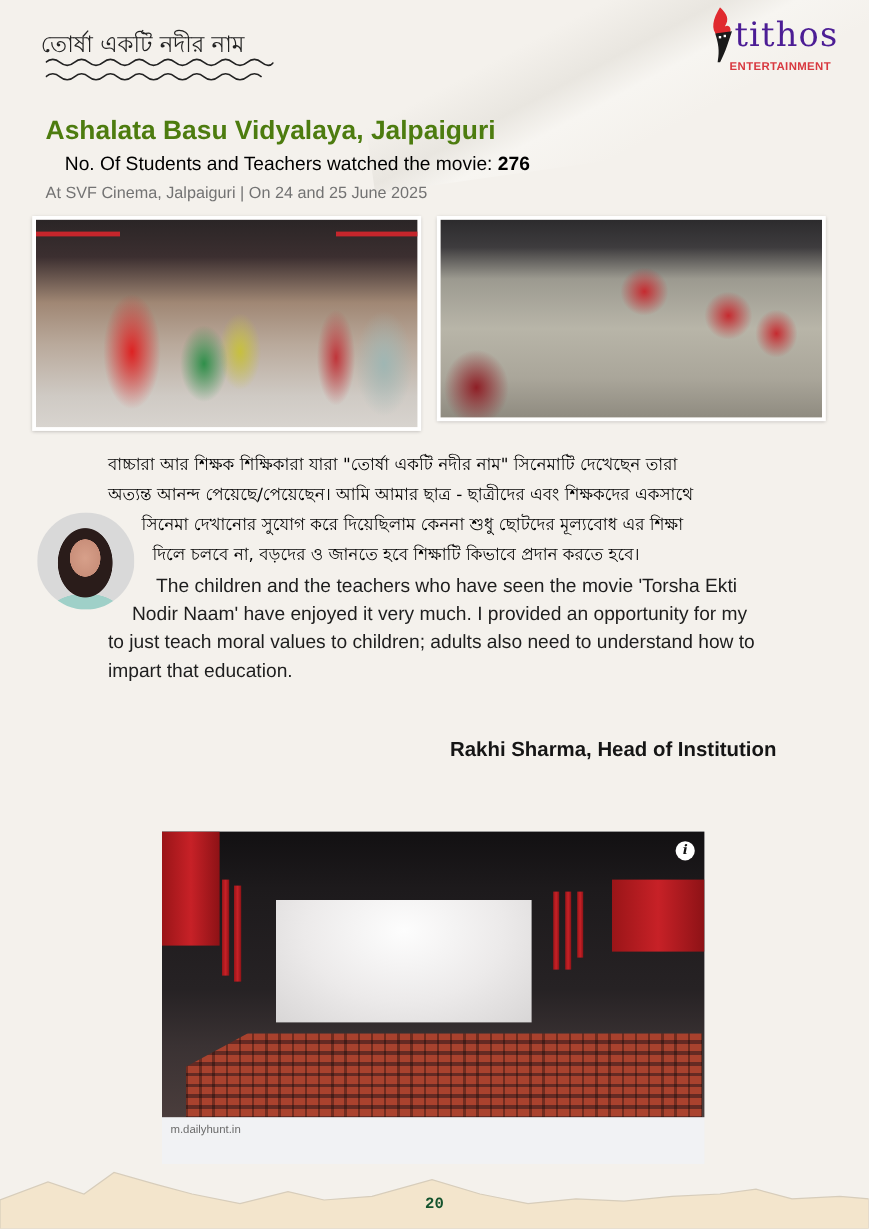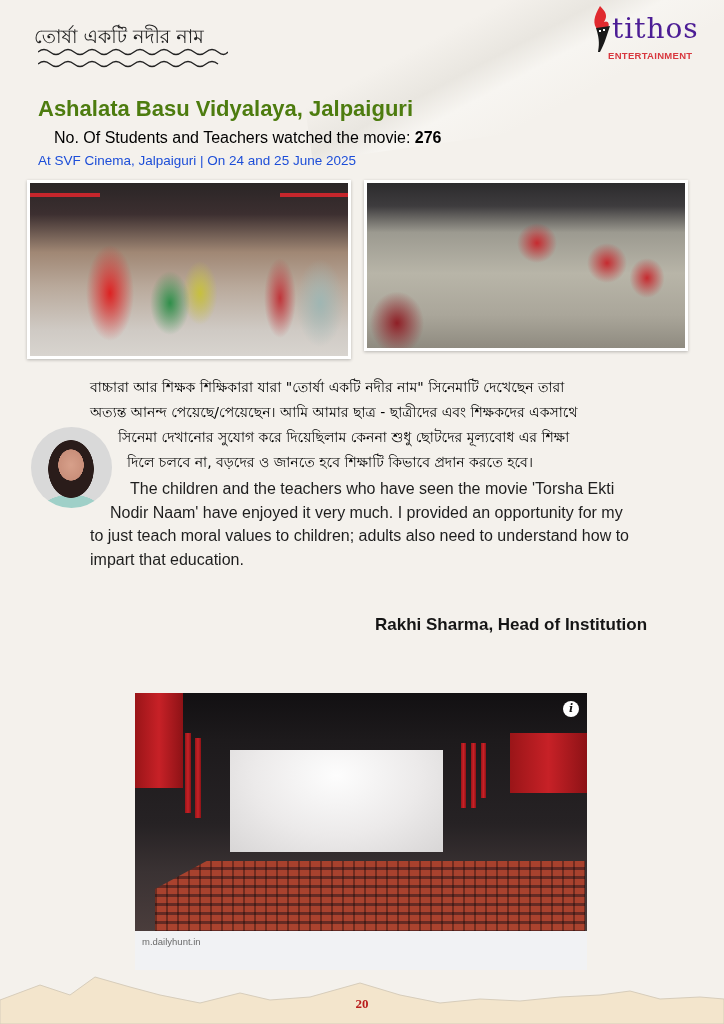--- a/index.html
+++ b/index.html
@@ -34,21 +34,21 @@
     position:absolute; left:38px; top:96px;
     font-family:"Liberation Sans", sans-serif; font-weight:bold; font-size:22px; color:#4d7c0f;
   }
   .count-line {
     position:absolute; left:38px; top:129px;
     font-family:Liberation Sans, sans-serif; font-size:16px; color:#000000;margin-left:16px;
   }
   .count-line b { font-weight:bold; }
   .venue-line {
     position:absolute; left:38px; top:153px;
-    font-family:"Liberation Sans", sans-serif; font-size:13.5px; color:#1d4ed8;
+    font-family:"Liberation Sans", sans-serif; font-size:13.5px; color:#737373;
   }
   .photo {
     position:absolute; border:3px solid #fff; box-shadow:0 1px 3px rgba(0,0,0,.25); overflow:hidden;
   }
   .photo1 { left:27px; top:180px; width:318px; height:173px;
     background:
       radial-gradient(ellipse 30px 60px at 80px 110px, #d22 0, rgba(0,0,0,0) 80%),
       radial-gradient(ellipse 20px 50px at 250px 115px, #c0353a 0, rgba(0,0,0,0) 80%),
       radial-gradient(ellipse 25px 40px at 140px 120px, #2f8f4a 0, rgba(0,0,0,0) 80%),
       radial-gradient(ellipse 22px 40px at 170px 110px, #c7c03e 0, rgba(0,0,0,0) 80%),
@@ -116,21 +116,21 @@
     position:absolute; left:7px; top:243px;
     font-family:"Liberation Sans", sans-serif; font-size:9.5px; color:#6b6b6b;
   }
   .news-headline {
     position:absolute; left:7px; top:256px;
     font-family:"DejaVu Sans", sans-serif; font-size:10.5px; color:#111; white-space:nowrap;
   }
   .footer-bg { position:absolute; left:0; top:975px; width:724px; height:49px; }
   .page-number {
     position:absolute; left:0; top:996px; width:724px; text-align:center;
-    font-family:Liberation Serif, serif; font-weight:bold; font-size:13px; color:#b91c1c;
+    font-family:Liberation Mono, monospace; font-weight:bold; font-size:13px; color:#14532d;
   }
 </style>
 </head>
 <body>
 
 <div class="paper-tear"></div>
 
 <div class="header-title">তোর্ষা একটি নদীর নাম</div>
 <svg class="wave wave1" viewBox="0 0 190 10">
   <path d="M0 5 Q 6 0 12 5 T 24 5 T 36 5 T 48 5 T 60 5 T 72 5 T 84 5 T 96 5 T 108 5 T 120 5 T 132 5 T 144 5 T 156 5 T 168 5 T 180 5 T 190 5" fill="none" stroke="#222" stroke-width="1.3"></path>

